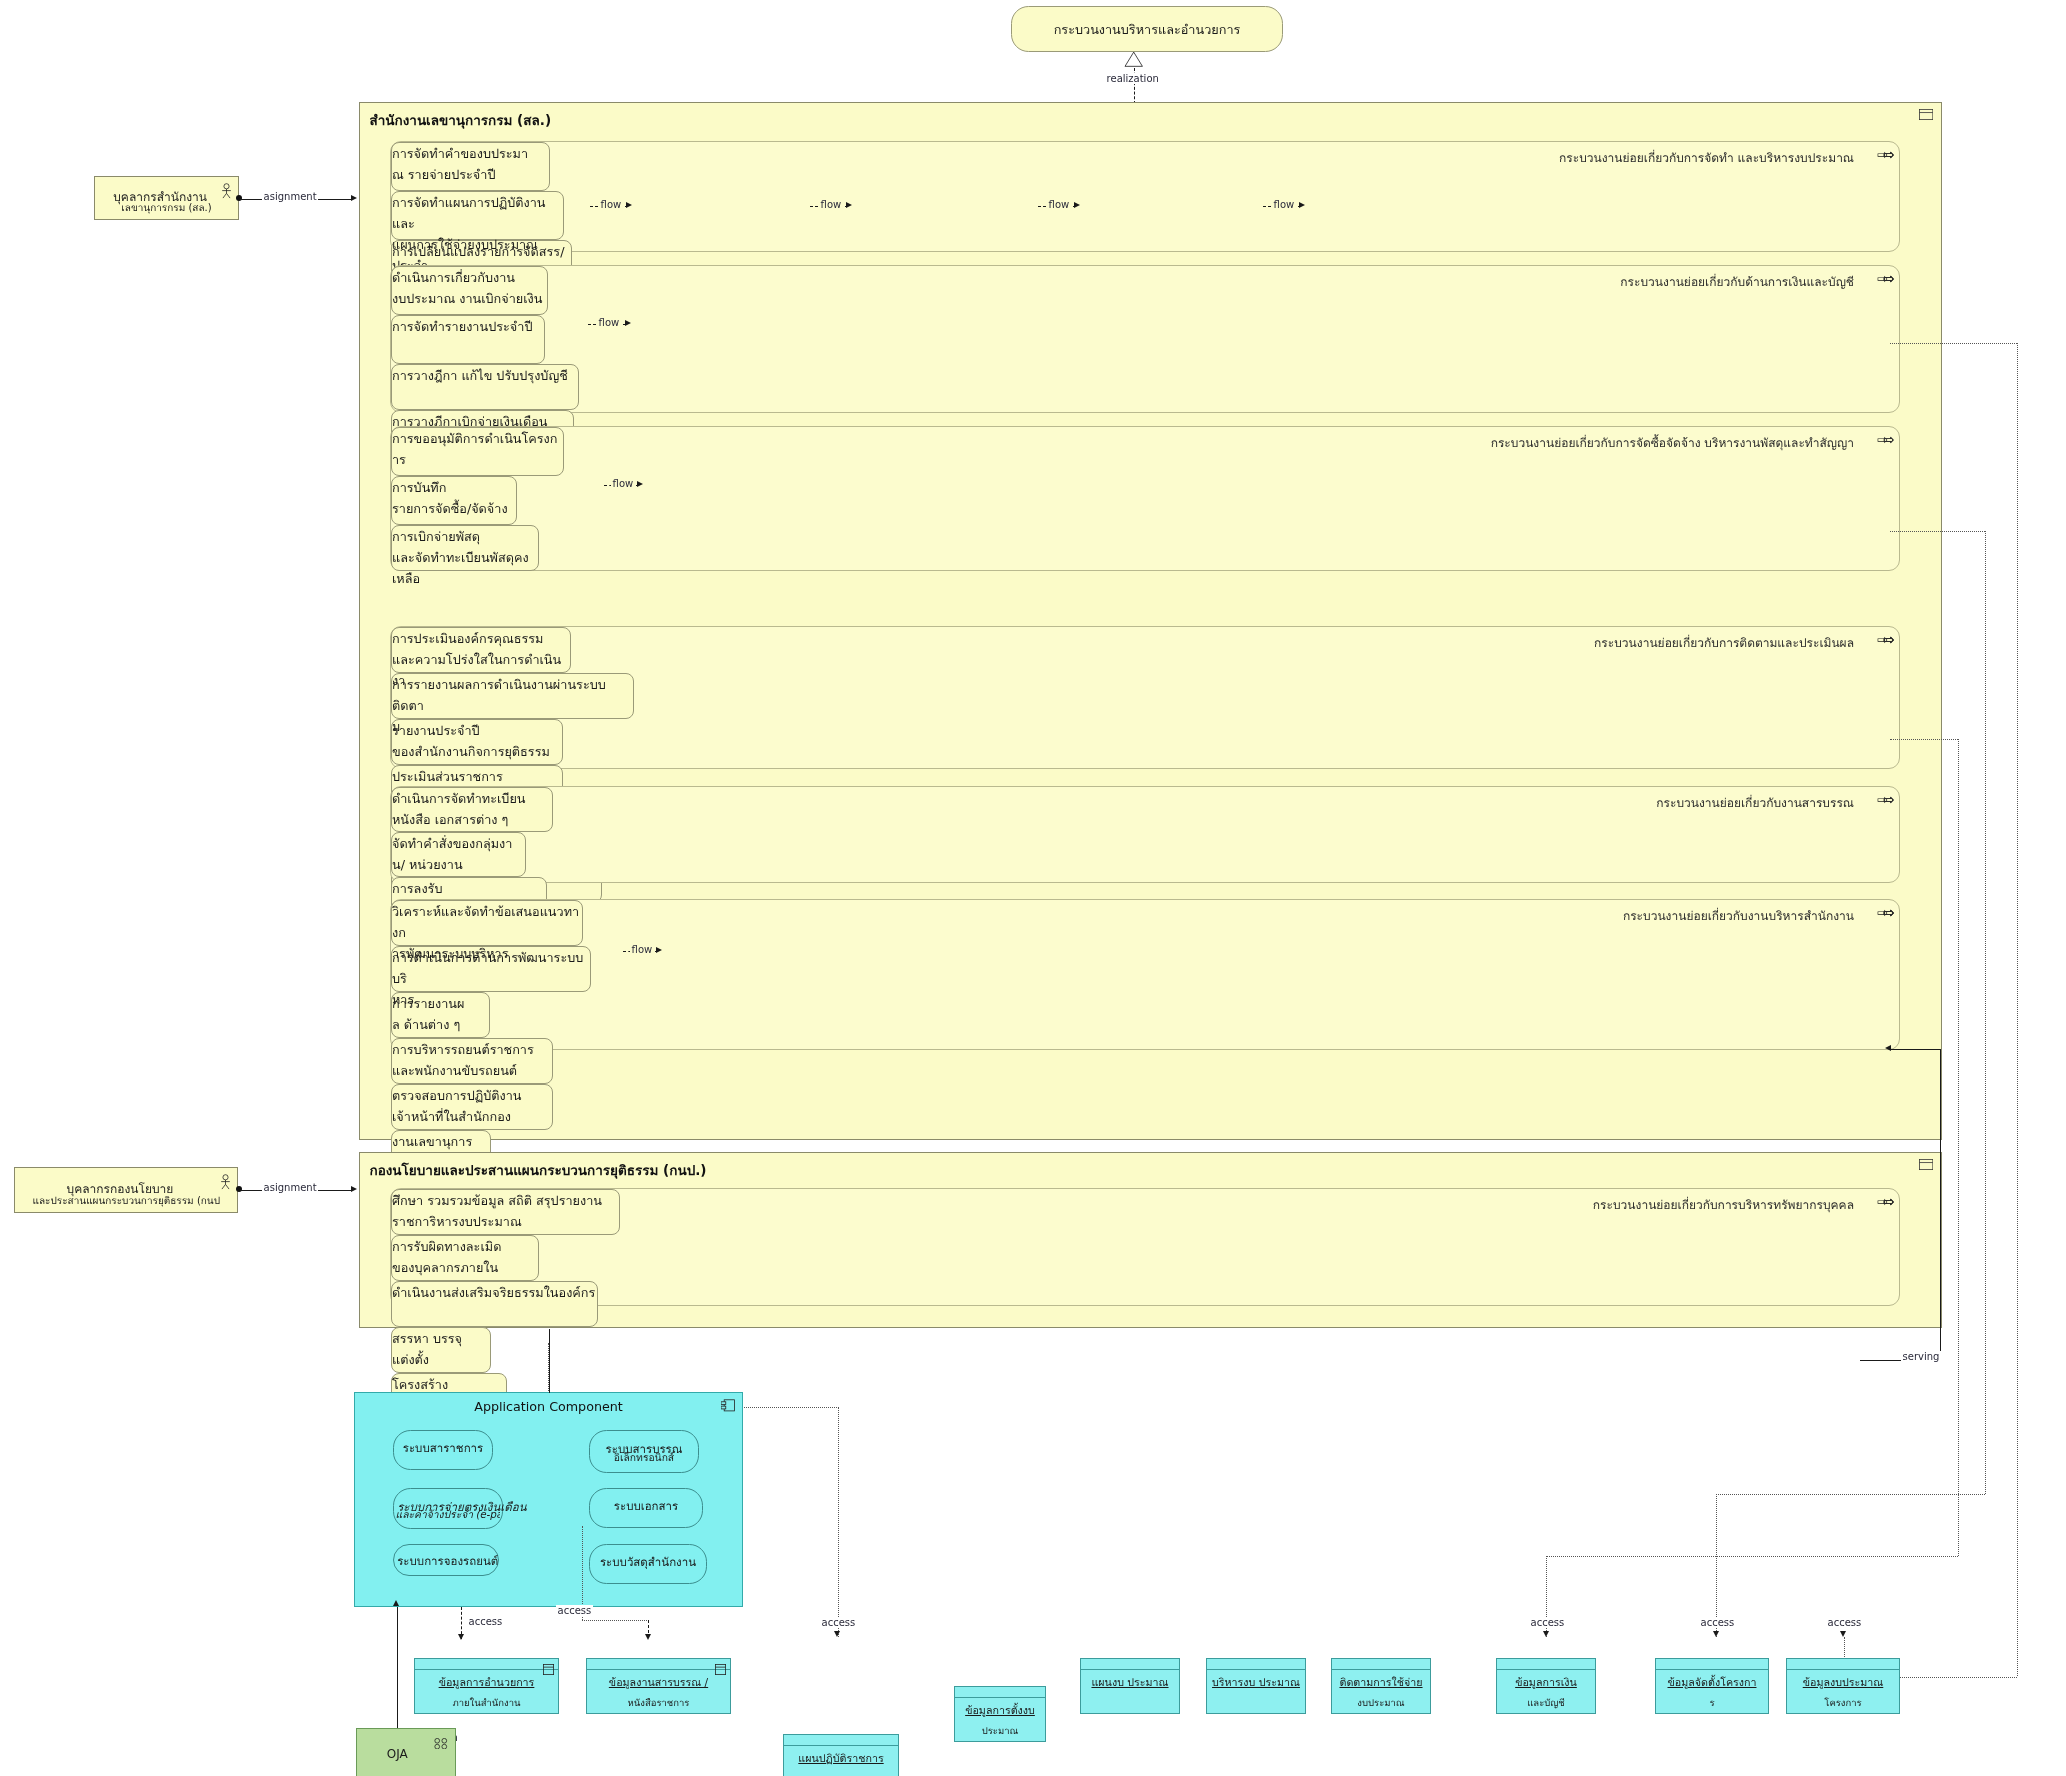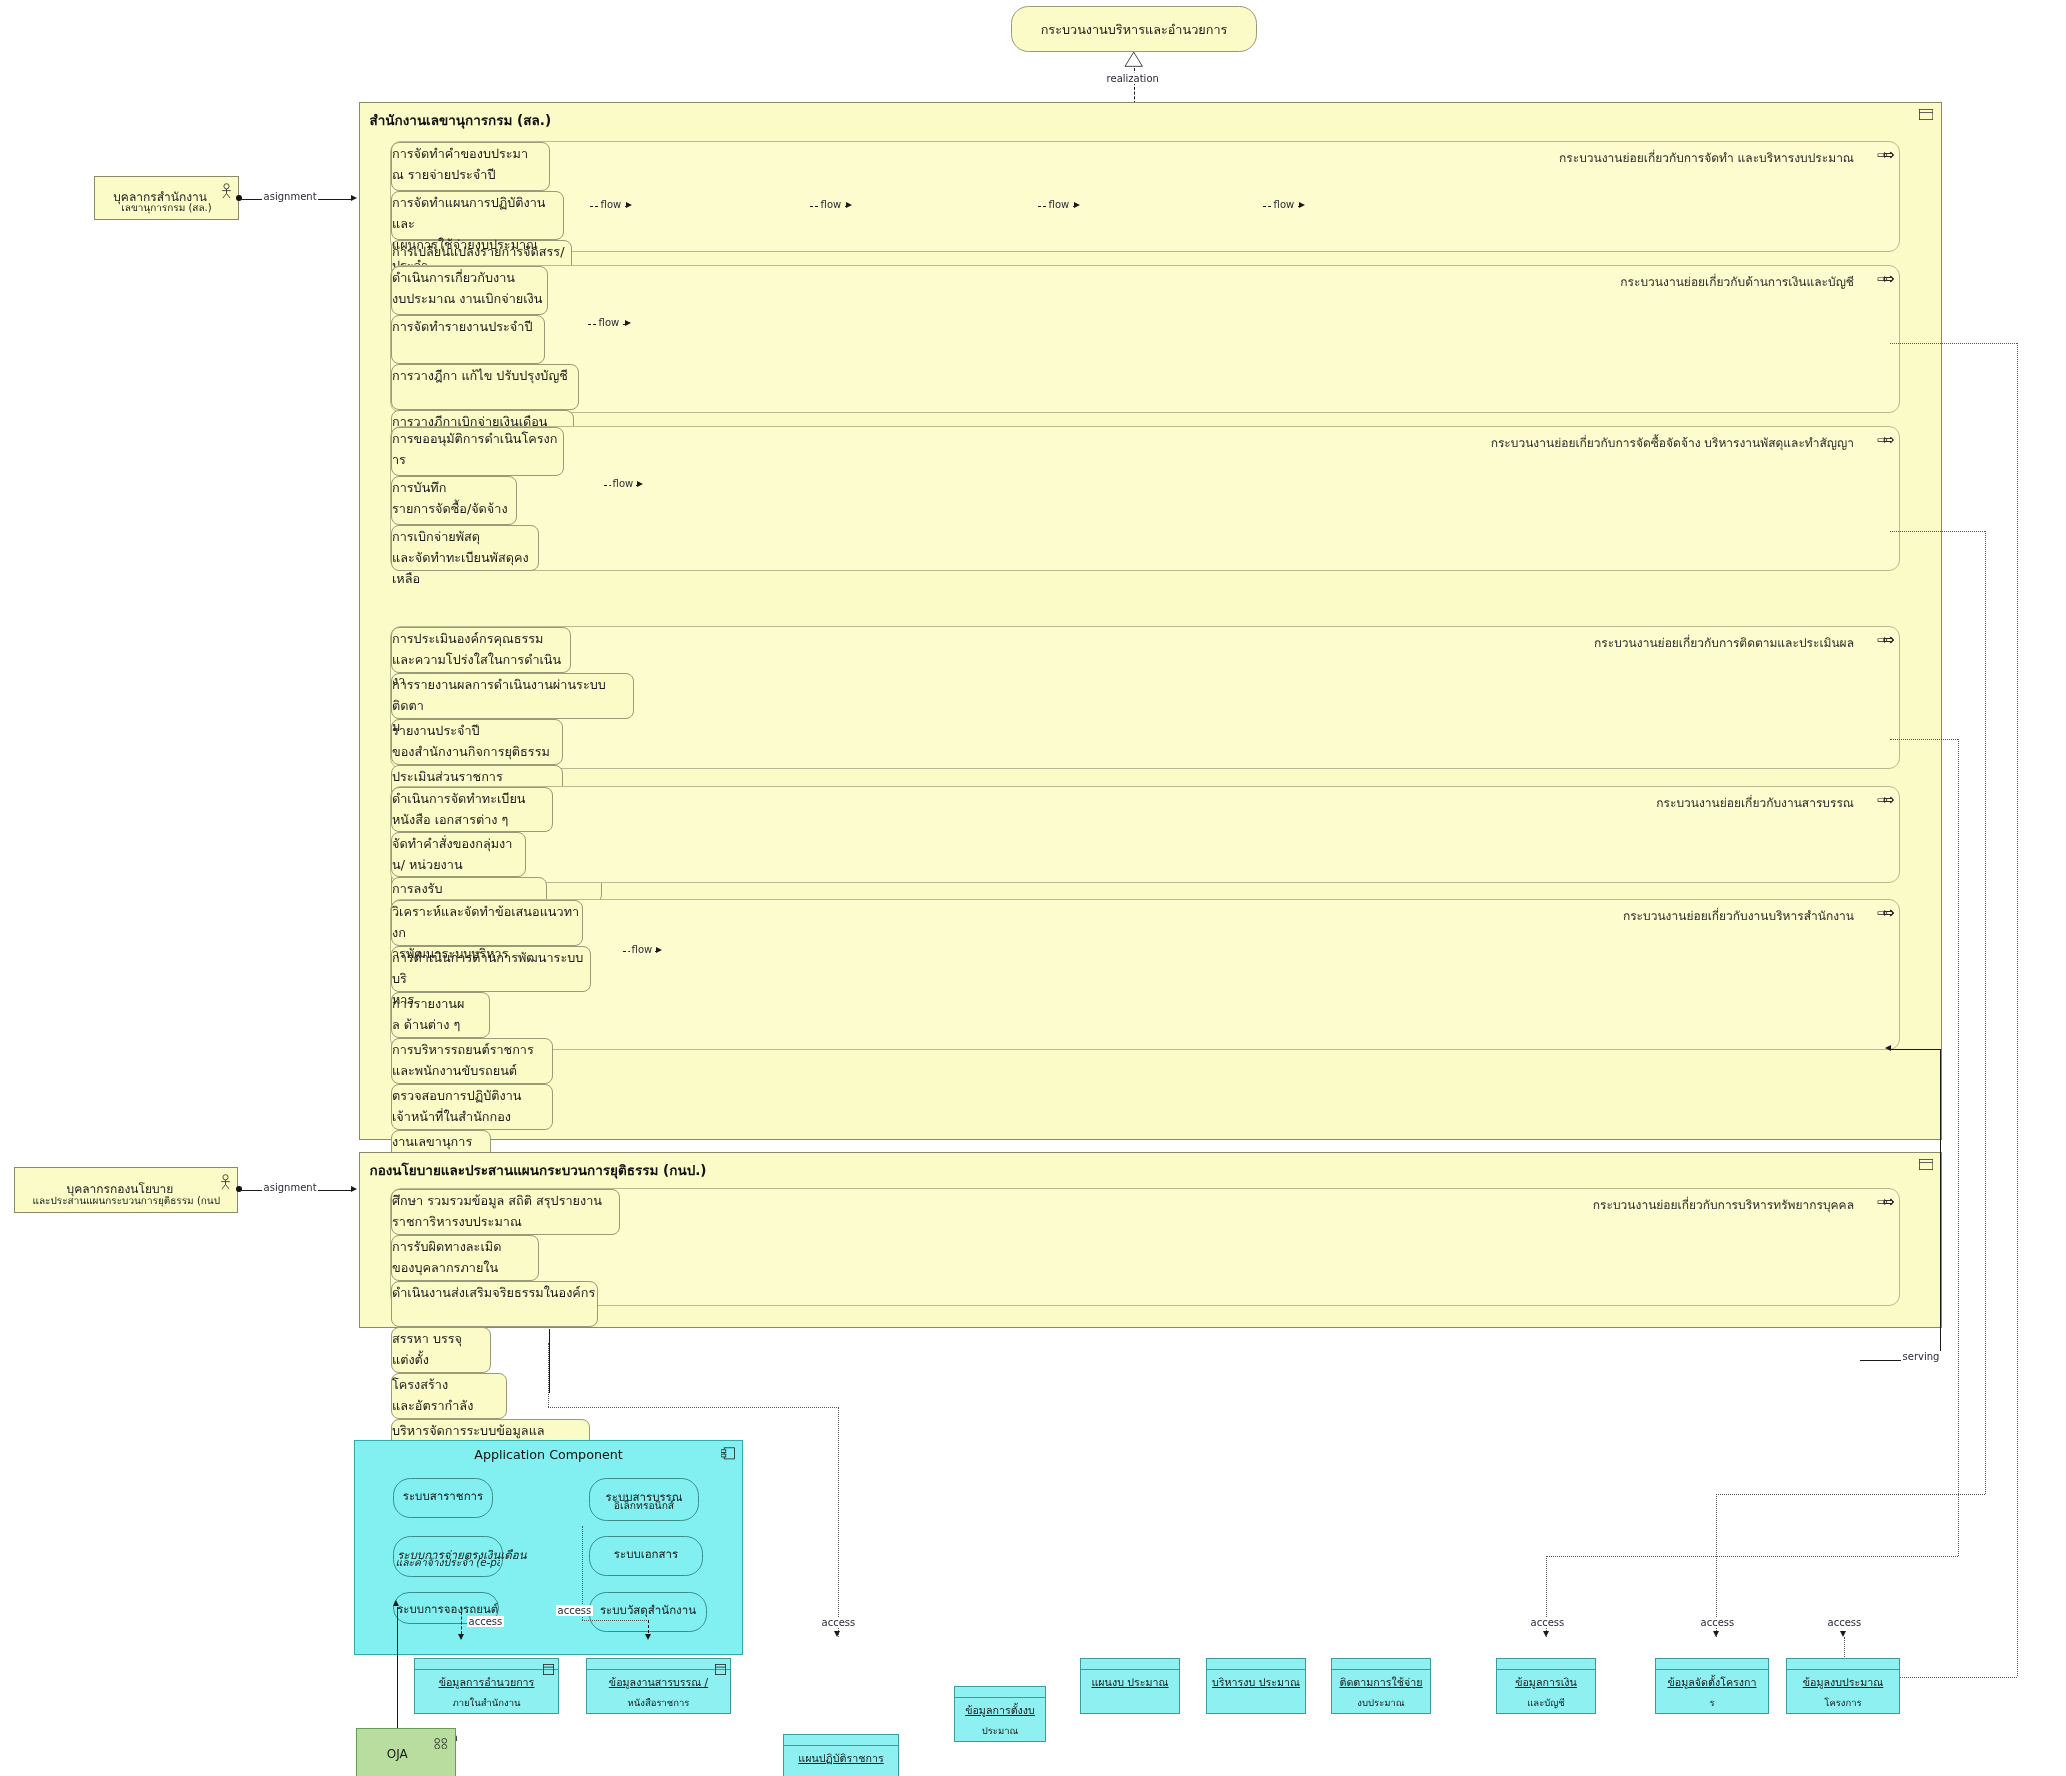--- a/index.html
+++ b/index.html
@@ -97,21 +97,21 @@
             border-bottom:6.4px solid #1a1a1a; border-left:3.6px solid transparent;
             border-right:3.6px solid transparent; }
   .odot { position:absolute; width:6.4px; height:6.4px; border-radius:50%; background:#111; }
   svg.tri-s { position:absolute; overflow:visible; }
 </style>
 </head>
 <body>
 
 <div class="canvas">
 
-  <div class="goal" style="left:1011px; top:6.4px; width:246px; height:46px;">
+  <div class="goal" style="left:1011px; top:6.4px; width:272px; height:46px;">
     <span>กระบวนงานบริหารและอำนวยการ</span>
   </div>
 
   <div class="dash-v" style="left:1134px; top:68px; height:36px;"></div>
   <svg class="tri-s" style="left:1125px; top:52px; width:19px; height:16px;" viewBox="0 0 24 20" width="19" height="16">
     <polygon points="11,0 22,18 0,18" fill="#ffffff" stroke="#1a1a1a" stroke-width="1"></polygon>
   </svg>
   <div class="lbl" style="left:1105px; top:73px;">realization</div>
 
   <div class="bigbox" style="left:359px; top:102px; width:1583px; height:1038px;">
@@ -459,21 +459,21 @@
   <div class="dot-v" style="left:1546px; top:1556px; height:81px;"></div>
   <div class="arrowD" style="left:1543px; top:1631px;"></div>
   <div class="lbl" style="left:1529px; top:1617px;">access</div>
 
   <div class="dot-v" style="left:548px; top:1343px; height:64px;"></div>
   <div class="dot-h" style="left:548px; top:1407px; width:289px;"></div>
   <div class="dot-v" style="left:838px; top:1407px; height:230px;"></div>
   <div class="arrowD" style="left:834px; top:1631px;"></div>
   <div class="lbl" style="left:820px; top:1617px;">access</div>
 
-  <div class="appcomp" style="left:354px; top:1392px; width:389px; height:215px;margin-top:48px;">
+  <div class="appcomp" style="left:354px; top:1392px; width:389px; height:215px;">
     <div class="atitle">Application Component</div>
     <div class="aicon">
       <svg width="14.3" height="12.7" viewBox="0 0 18 16">
           <rect x="4" y="1" width="13" height="14" fill="none" stroke="#222"></rect>
           <rect x="0" y="3.5" width="6" height="3.5" fill="#82f0f0" stroke="#222"></rect>
           <rect x="0" y="9" width="6" height="3.5" fill="#82f0f0" stroke="#222"></rect>
         </svg>
     </div>
 
     <div class="appsvc" style="left:38px; top:37px; width:100px; height:40px;">

